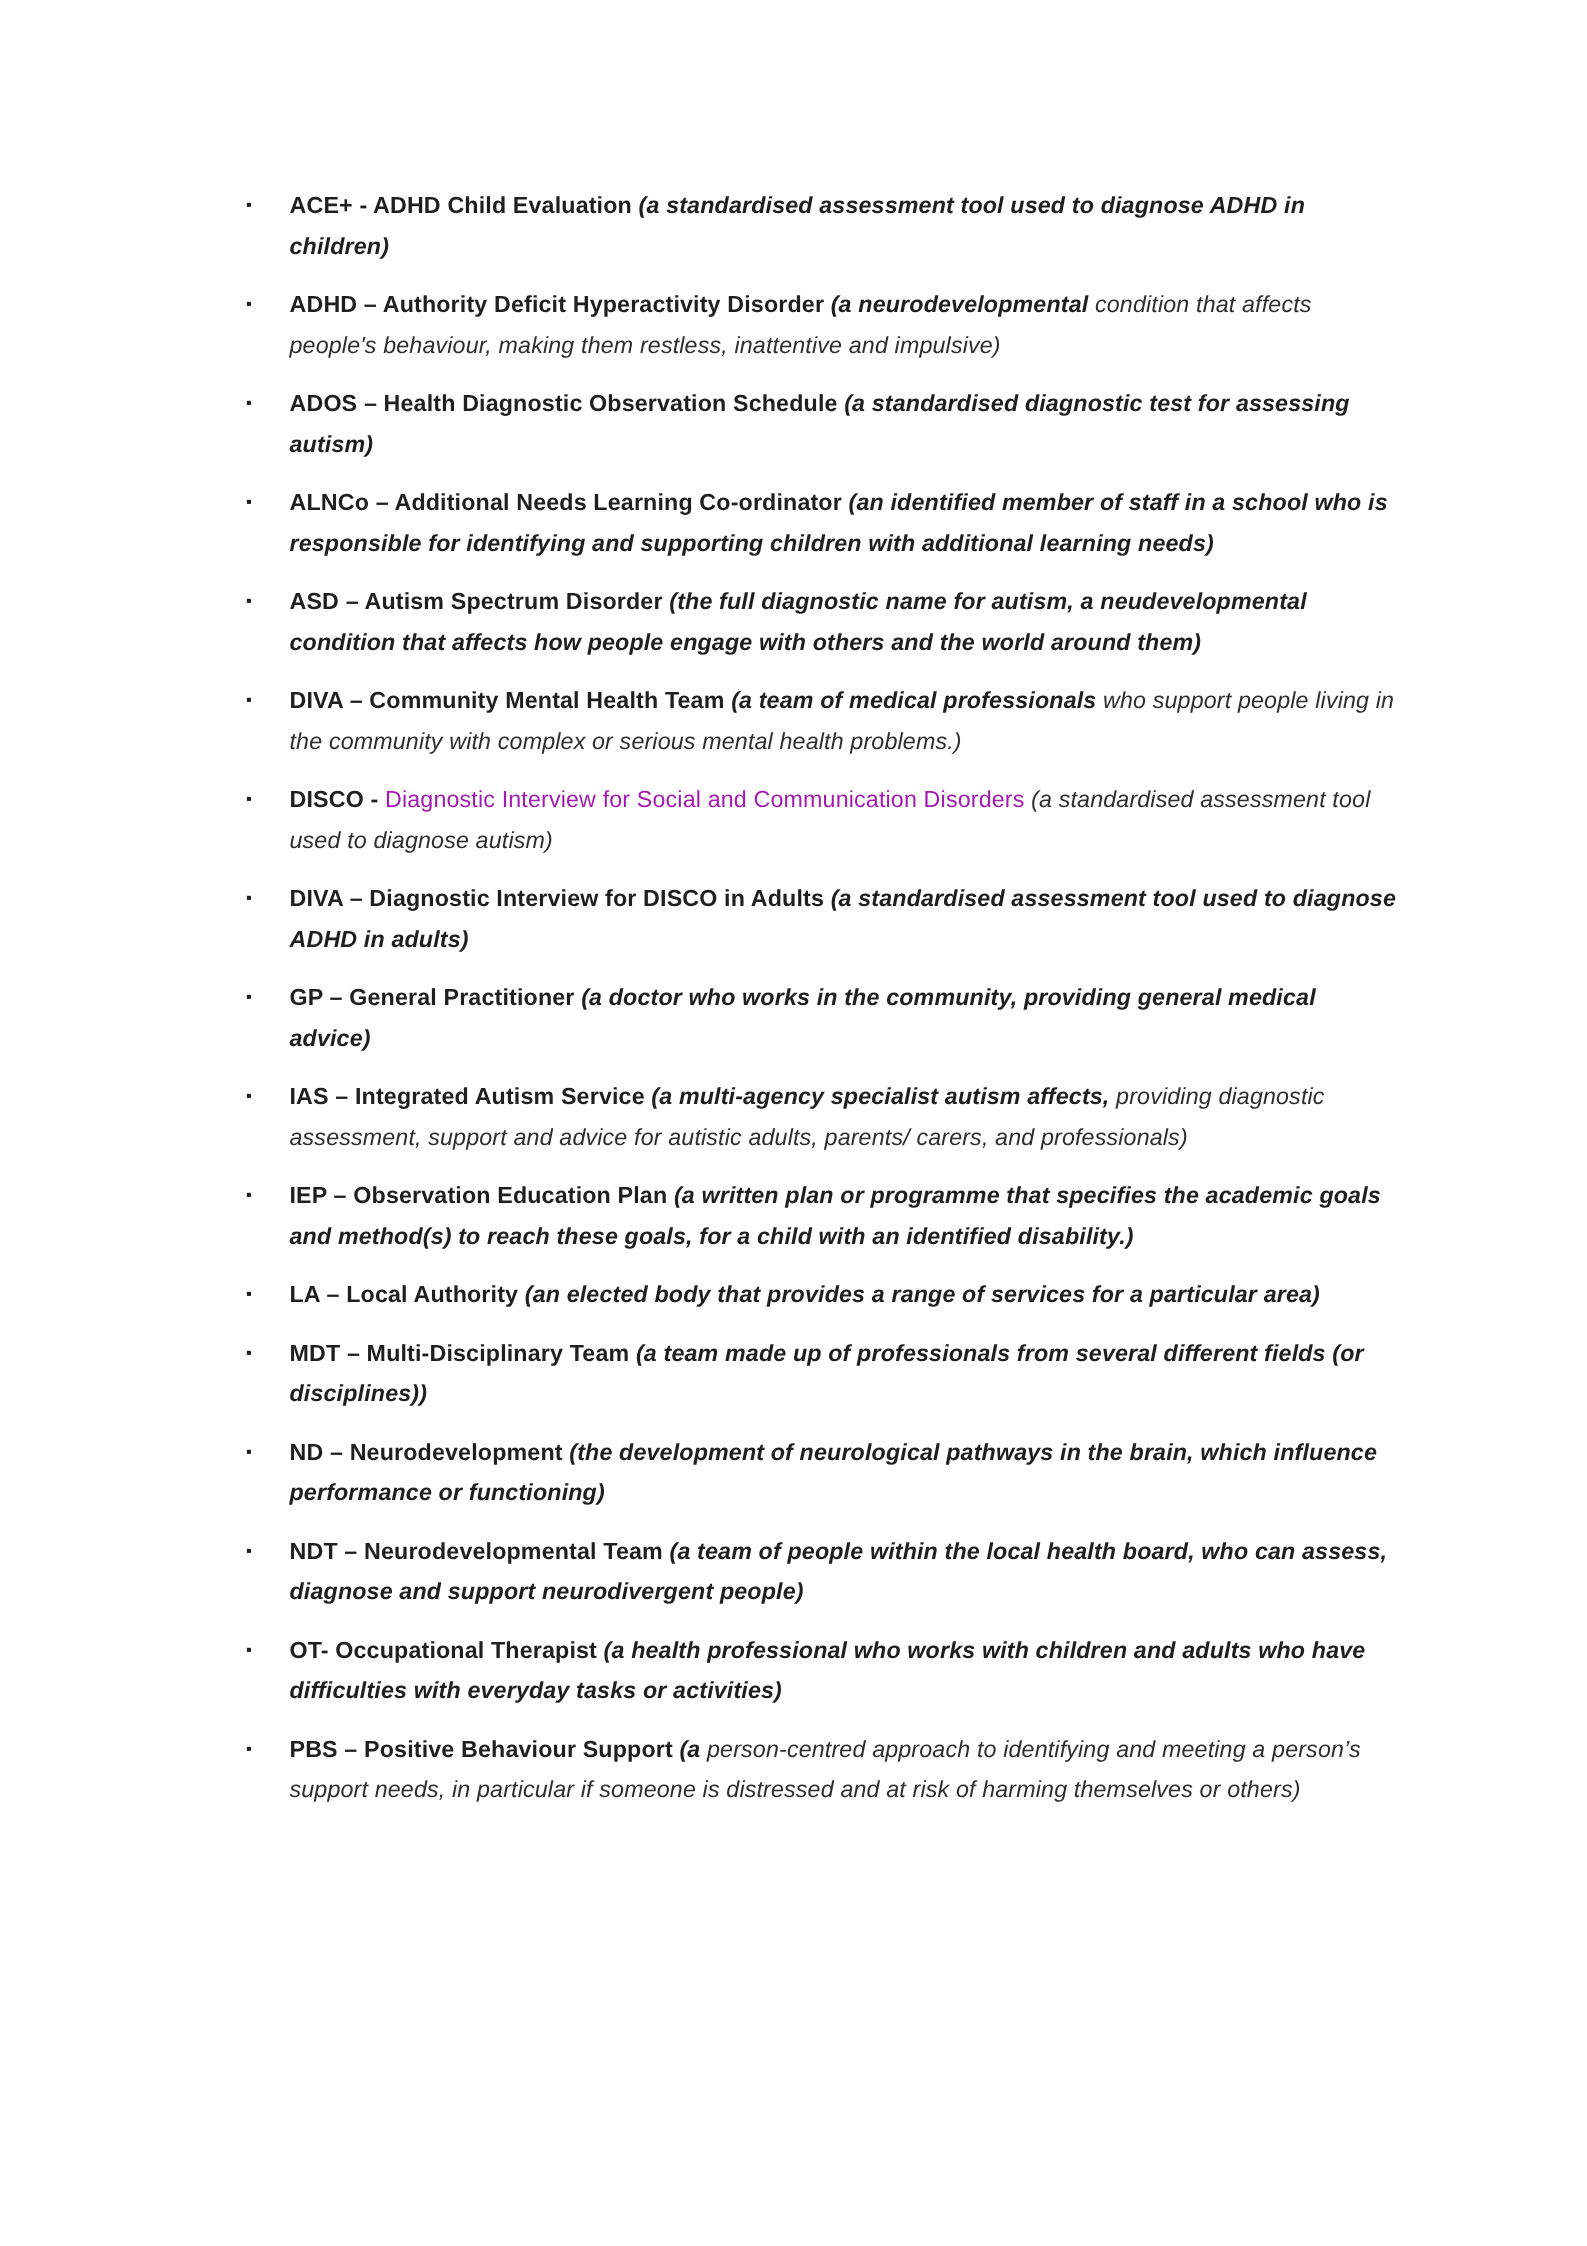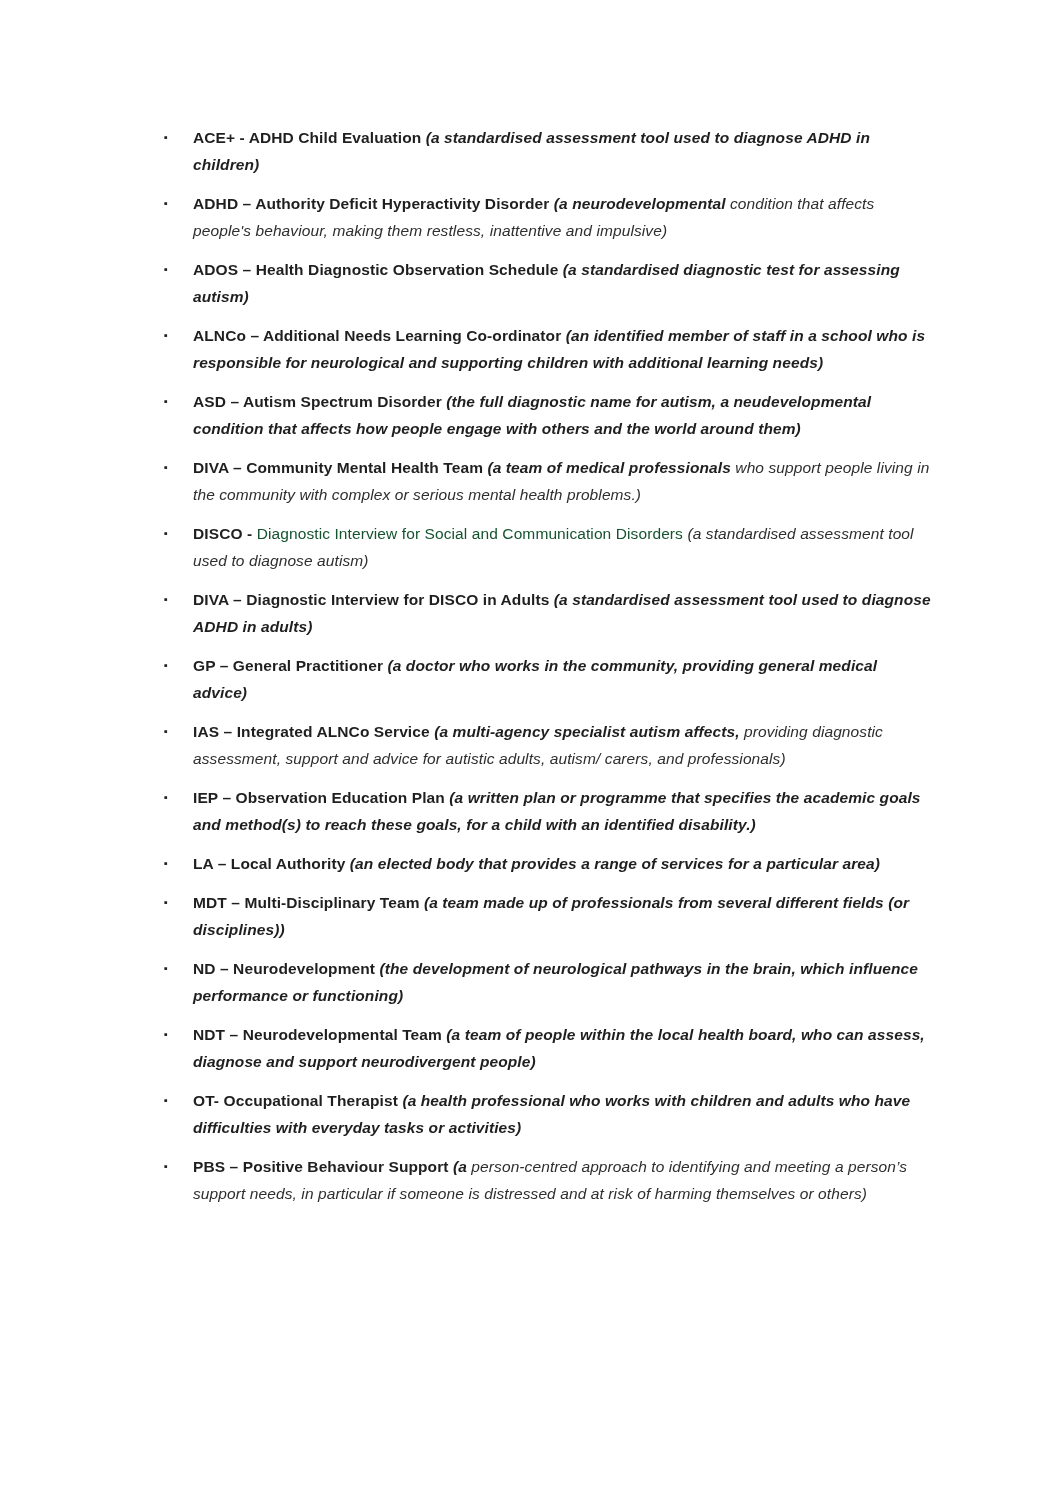--- a/index.html
+++ b/index.html
@@ -37,37 +37,37 @@
     position: absolute;
     left: 1px;
     top: 0;
     font-size: 11px;
     line-height: 27px;
     color: #1f1f1f;
   }
   .seg-b  { font-weight: 700; margin-top: 40px; }
   .seg-bi { font-weight: 700; font-style: italic; }
   .seg-i  { font-style: italic; color: #2e2e2e; }
-  .seg-r  { font-weight: 400; color: #14532d; }
+  .seg-r  { font-weight: 400; color: #a21caf; }
 </style>
 </head>
 <body>
 
 <main class="page">
   <ul class="glossary">
       <li><span class="bullet">▪</span><span class="seg-b">ACE+ - ADHD Child Evaluation </span><span class="seg-bi">(a standardised assessment tool used to diagnose ADHD in children)</span></li>
       <li><span class="bullet">▪</span><span class="seg-b">ADHD – Authority Deficit Hyperactivity Disorder </span><span class="seg-bi">(a neurodevelopmental </span><span class="seg-i">condition that affects people's behaviour, making them restless, inattentive and impulsive)</span></li>
       <li><span class="bullet">▪</span><span class="seg-b">ADOS – Health Diagnostic Observation Schedule </span><span class="seg-bi">(a standardised diagnostic test for assessing autism)</span></li>
-      <li><span class="bullet">▪</span><span class="seg-b">ALNCo – Additional Needs Learning Co-ordinator </span><span class="seg-bi">(an identified member of staff in a school who is responsible for neurological and supporting children with additional learning needs)</span></li>
+      <li><span class="bullet">▪</span><span class="seg-b">ALNCo – Additional Needs Learning Co-ordinator </span><span class="seg-bi">(an identified member of staff in a school who is responsible for identifying and supporting children with additional learning needs)</span></li>
       <li><span class="bullet">▪</span><span class="seg-b">ASD – Autism Spectrum Disorder </span><span class="seg-bi">(the full diagnostic name for autism, a neudevelopmental condition that affects how people engage with others and the world around them)</span></li>
       <li><span class="bullet">▪</span><span class="seg-b">DIVA – Community Mental Health Team </span><span class="seg-bi">(a team of medical professionals </span><span class="seg-i">who support people living in the community with complex or serious mental health problems.)</span></li>
       <li><span class="bullet">▪</span><span class="seg-b">DISCO - </span><span class="seg-r">Diagnostic Interview for Social and Communication Disorders </span><span class="seg-i">(a standardised assessment tool used to diagnose autism)</span></li>
       <li><span class="bullet">▪</span><span class="seg-b">DIVA – Diagnostic Interview for DISCO in Adults </span><span class="seg-bi">(a standardised assessment tool used to diagnose ADHD in adults)</span></li>
       <li><span class="bullet">▪</span><span class="seg-b">GP – General Practitioner </span><span class="seg-bi">(a doctor who works in the community, providing general medical advice)</span></li>
-      <li><span class="bullet">▪</span><span class="seg-b">IAS – Integrated ALNCo Service </span><span class="seg-bi">(a multi-agency specialist autism affects, </span><span class="seg-i">providing diagnostic assessment, support and advice for autistic adults, autism/ carers, and professionals)</span></li>
+      <li><span class="bullet">▪</span><span class="seg-b">IAS – Integrated Autism Service </span><span class="seg-bi">(a multi-agency specialist autism affects, </span><span class="seg-i">providing diagnostic assessment, support and advice for autistic adults, parents/ carers, and professionals)</span></li>
       <li><span class="bullet">▪</span><span class="seg-b">IEP – Observation Education Plan </span><span class="seg-bi">(a written plan or programme that specifies the academic goals and method(s) to reach these goals, for a child with an identified disability.)</span></li>
       <li><span class="bullet">▪</span><span class="seg-b">LA – Local Authority </span><span class="seg-bi">(an elected body that provides a range of services for a particular area)</span></li>
       <li><span class="bullet">▪</span><span class="seg-b">MDT – Multi-Disciplinary Team </span><span class="seg-bi">(a team made up of professionals from several different fields (or disciplines))</span></li>
       <li><span class="bullet">▪</span><span class="seg-b">ND – Neurodevelopment </span><span class="seg-bi">(the development of neurological pathways in the brain, which influence performance or functioning)</span></li>
       <li><span class="bullet">▪</span><span class="seg-b">NDT – Neurodevelopmental Team </span><span class="seg-bi">(a team of people within the local health board, who can assess, diagnose and support neurodivergent people)</span></li>
       <li><span class="bullet">▪</span><span class="seg-b">OT- Occupational Therapist </span><span class="seg-bi">(a health professional who works with children and adults who have difficulties with everyday tasks or activities)</span></li>
       <li><span class="bullet">▪</span><span class="seg-b">PBS – Positive Behaviour Support </span><span class="seg-bi">(a </span><span class="seg-i">person-centred approach to identifying and meeting a person’s support needs, in particular if someone is distressed and at risk of harming themselves or others)</span></li>
     </ul>
 </main>
 

